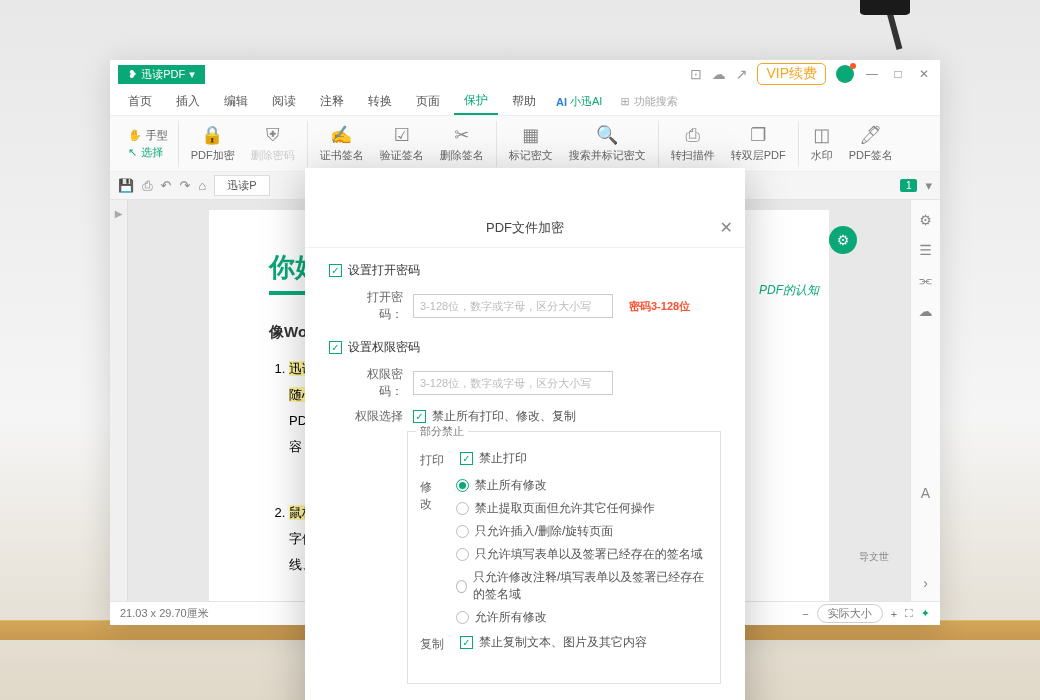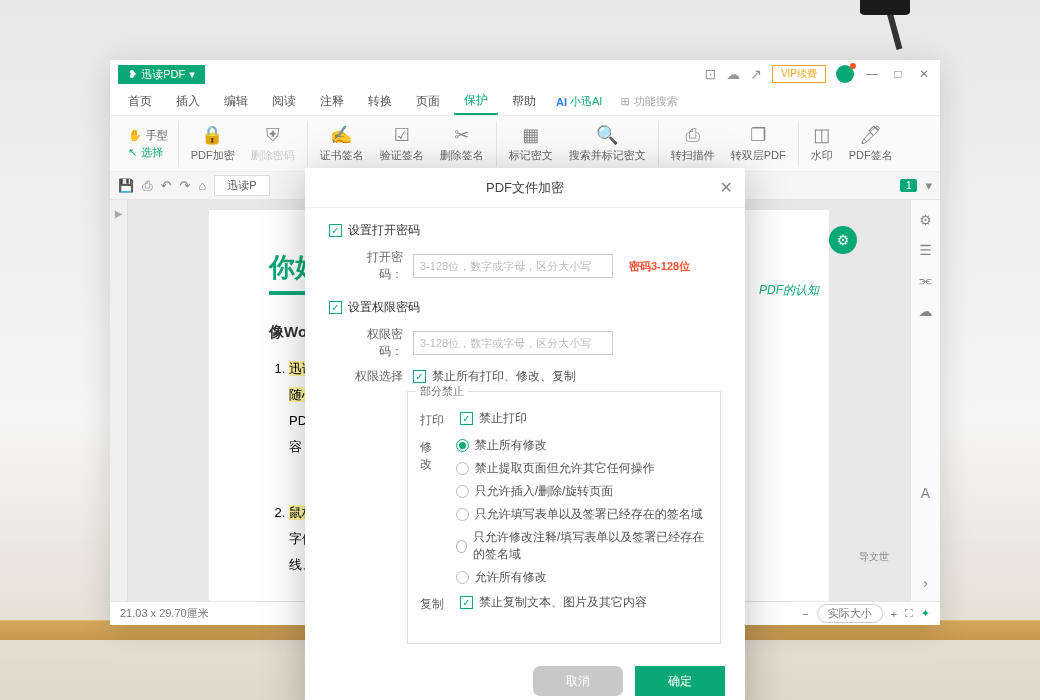--- a/index.html
+++ b/index.html
@@ -8,21 +8,21 @@
 .lamp { position: absolute; top: 0; right: 100px; width: 90px; height: 80px; }
 .lamp::before { content: ''; position: absolute; top: 0; left: 40px; width: 6px; height: 50px; background: #333; transform: rotate(-15deg); }
 .lamp::after { content: ''; position: absolute; top: -15px; left: 10px; width: 50px; height: 30px; background: #1a1a1a; border-radius: 50% 50% 10% 10%; }
 .desk-edge { position: absolute; bottom: 60px; left: 0; right: 0; height: 20px; background: linear-gradient(180deg, #d4a85c, #c89850); border-top: 1px solid #e0b870; }
 
 .app-window { position: absolute; top: 60px; left: 110px; width: 830px; height: 565px; background: #fff; box-shadow: 0 4px 30px rgba(0,0,0,0.15); display: flex; flex-direction: column; }
 
 .titlebar { height: 28px; background: #fff; display: flex; align-items: center; padding: 0 8px; }
 .app-logo { background: #0aa876; color: #fff; padding: 2px 10px; font-size: 11px; display: flex; align-items: center; gap: 4px; }
 .titlebar-right { margin-left: auto; display: flex; align-items: center; gap: 10px; }
-.vip-btn { border: 1px solid #f5a623; color: #f5a623; border-radius: 0; padding: 1px 8px; font-size: 10px; }
+.vip-btn { border: 1px solid #f5a623; color: #f5a623; border-radius: 5px; padding: 1px 8px; font-size: 14px; }
 .win-btn { width: 16px; height: 16px; display: inline-flex; align-items: center; justify-content: center; color: #888; font-size: 12px; }
 .avatar-icon { width: 18px; height: 18px; border-radius: 50%; background: #0aa876; position: relative; }
 .avatar-icon::after { content:''; position:absolute; top:-2px; right:-2px; width:6px; height:6px; background:#ff5722; border-radius:50%; }
 .tb-icon { color: #999; font-size: 14px; }
 
 .menubar { height: 28px; display: flex; align-items: center; padding: 0 8px; gap: 4px; border-bottom: 1px solid #eee; }
 .menu-item { padding: 4px 10px; font-size: 12px; color: #555; cursor: pointer; }
 .menu-item.active { color: #0aa876; border-bottom: 2px solid #0aa876; }
 .ai-label { color: #0aa876; font-size: 11px; padding: 0 6px; display:flex; align-items:center; gap:3px; }
 .search-box { margin-left: 8px; font-size: 11px; color: #aaa; display:flex; align-items:center; gap:4px; }
@@ -53,21 +53,21 @@
 
 .rightstrip { width: 30px; background:#fafafa; border-left:1px solid #e5e5e5; display:flex; flex-direction:column; align-items:center; padding-top:12px; gap:14px; color:#888; font-size:14px; }
 
 .statusbar { height: 24px; background:#fff; border-top:1px solid #e5e5e5; display:flex; align-items:center; padding: 0 10px; font-size:11px; color:#777; gap:10px; }
 .statusbar .right { margin-left:auto; display:flex; align-items:center; gap:8px; }
 .zoom-sel { border:1px solid #ccc; border-radius: 10px; padding:1px 10px; font-size:11px; }
 
 
 .modal-overlay { position:absolute; inset:0; display:flex; align-items:flex-start; justify-content:center; }
 .modal { margin-top: 108px; width: 440px; background:#fff; box-shadow: 0 8px 40px rgba(0,0,0,0.25); }
-.modal-header { height: 40px; display:flex; align-items:center; justify-content:center; position:relative; font-size:13px; color:#444; border-bottom:1px solid #f0f0f0; }
+.modal-header { height: 40px; display:flex; align-items:center; justify-content:center; position:relative; font-size:13px; color:#444; border-bottom:1px solid #f0f0f0;margin-top:40px; }
 .modal-close { position:absolute; right:12px; top:10px; color:#888; font-size:16px; }
 .modal-body { padding: 14px 24px 10px; font-size:12px; color:#555; }
 .m-section-title { display:flex; align-items:center; gap:6px; color:#333; margin-bottom:10px; }
 .m-row { display:flex; align-items:center; gap:10px; margin: 8px 0 16px 16px; }
 .m-label { width: 58px; text-align:right; color:#666; }
 .m-input { flex:1; max-width: 200px; height:24px; border:1px solid #ccc; padding:0 6px; font-size:11px; color:#333; }
 .m-input::placeholder { color:#bbb; }
 .m-hint { color:#ff5030; font-size:11px; margin-left:6px;font-weight:bold; }
 .perm-block { margin-left: 78px; }
 .fieldset { border:1px solid #e0e0e0; padding: 10px 12px 22px; position:relative; }

